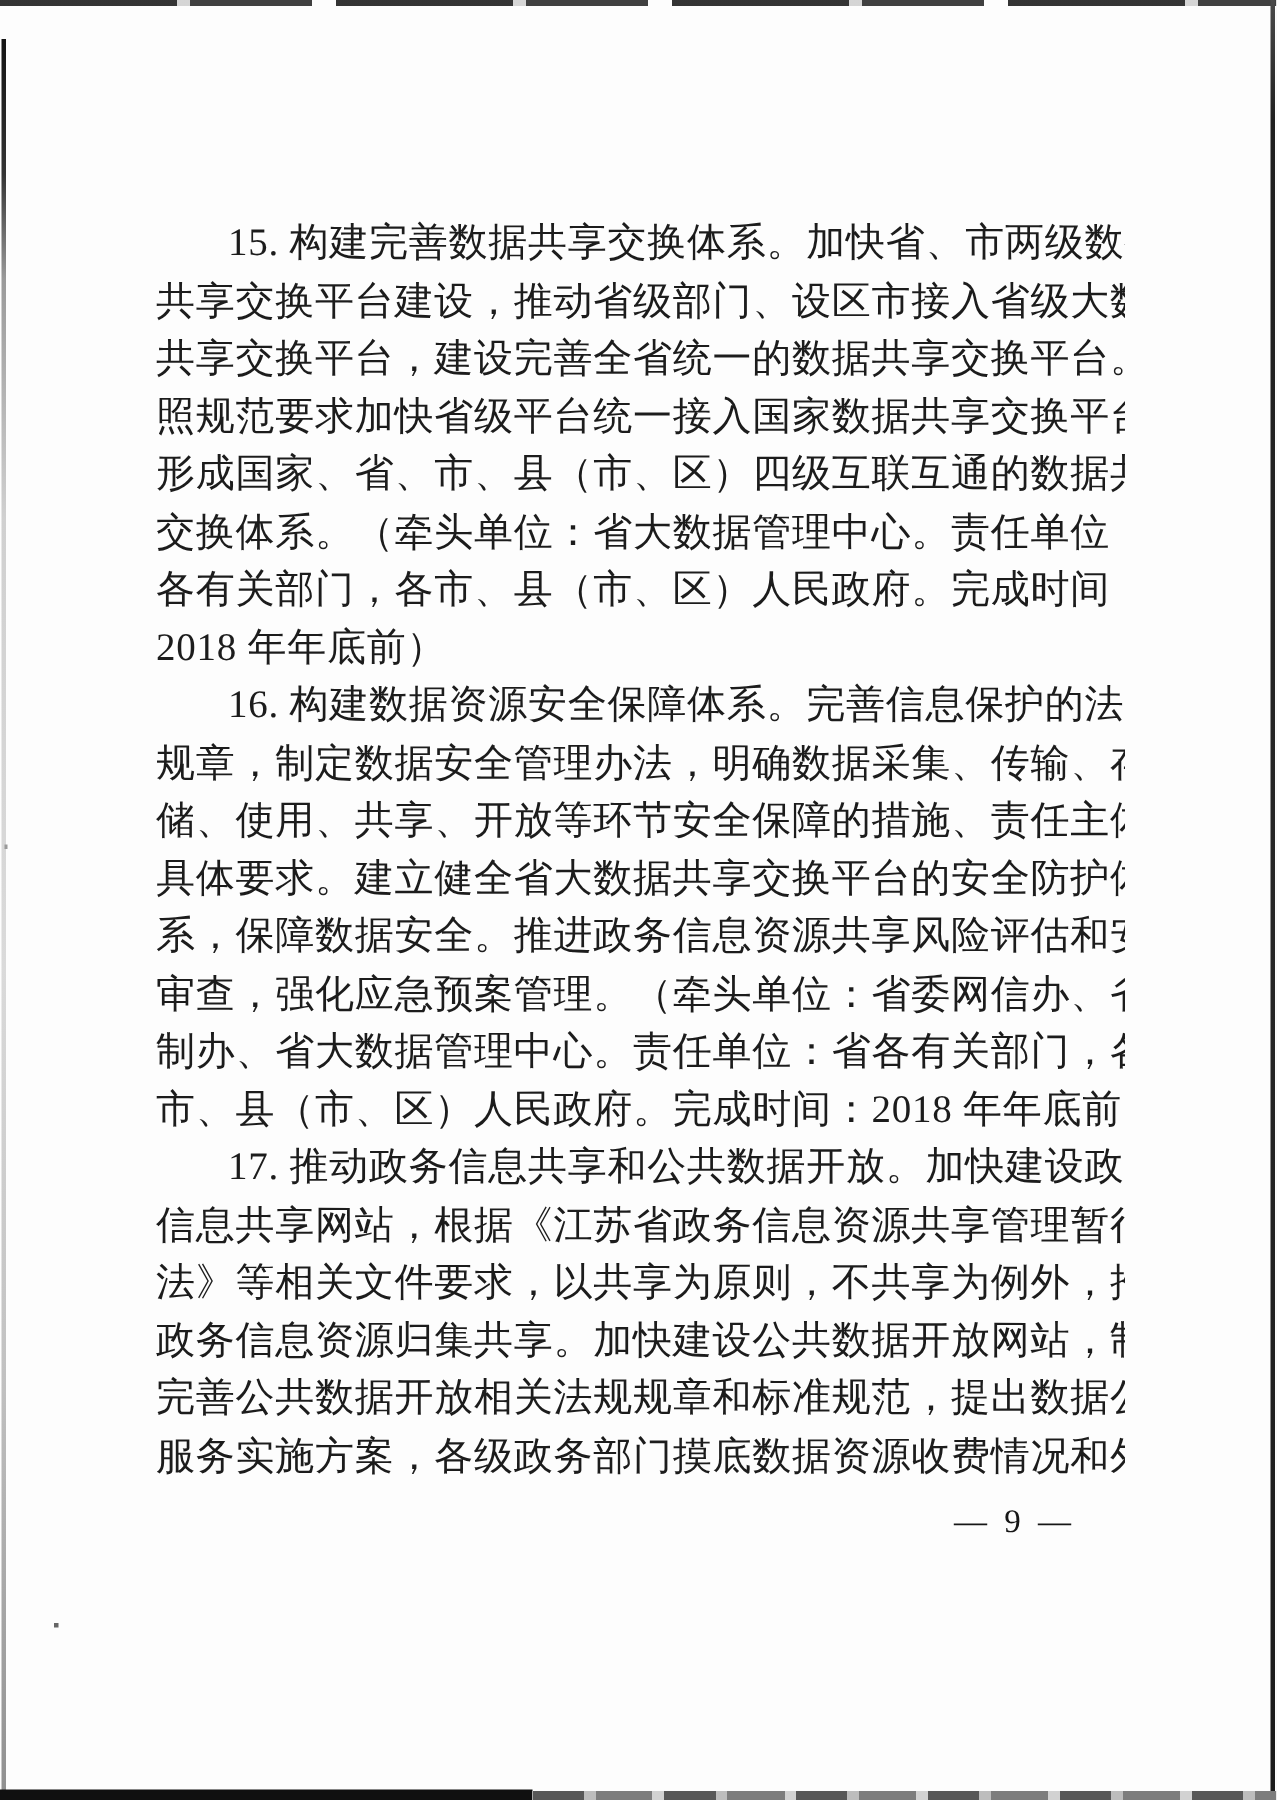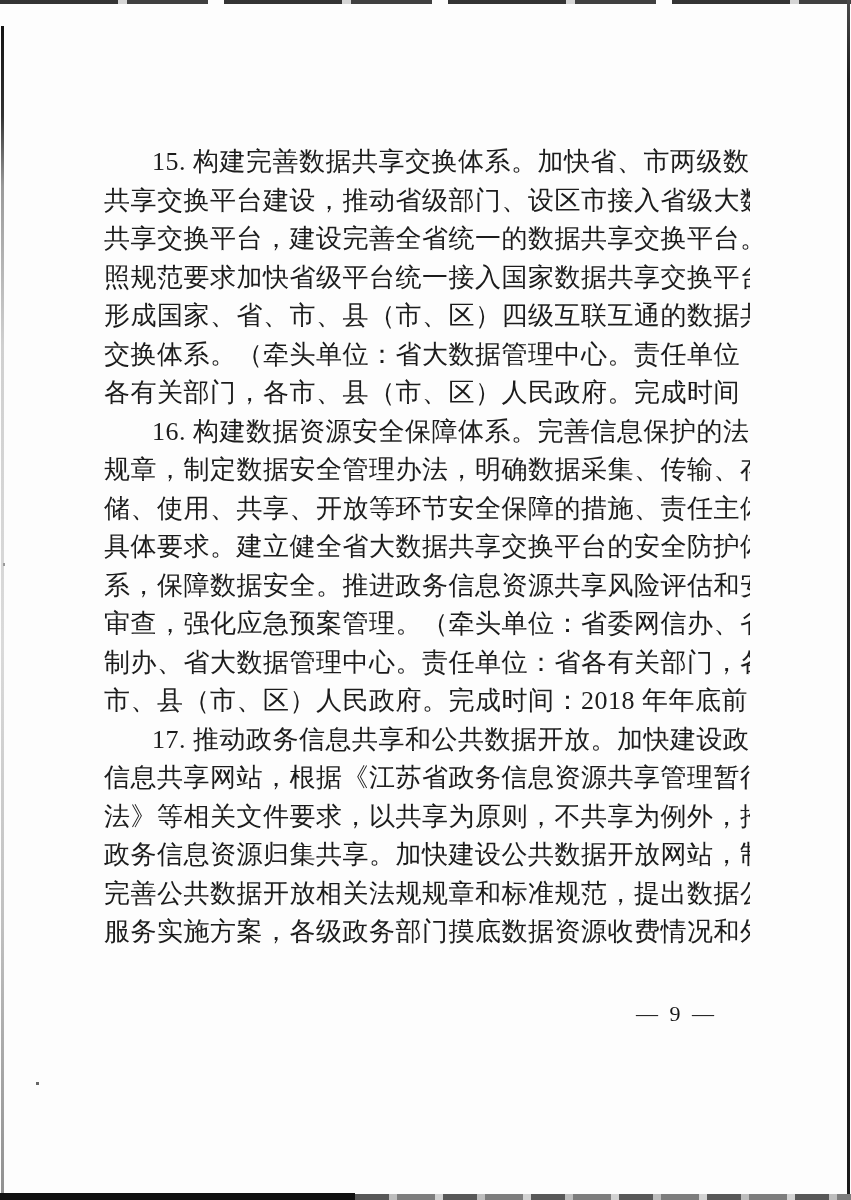--- a/index.html
+++ b/index.html
@@ -119,20 +119,21 @@
   <div class="speck speck-b"></div>
 
   <div class="body-text">
     <div class="line indent">15. 构建完善数据共享交换体系。加快省、市两级数据</div>
     <div class="line">共享交换平台建设，推动省级部门、设区市接入省级大数据</div>
     <div class="line">共享交换平台，建设完善全省统一的数据共享交换平台。按</div>
     <div class="line">照规范要求加快省级平台统一接入国家数据共享交换平台，</div>
     <div class="line">形成国家、省、市、县（市、区）四级互联互通的数据共享</div>
     <div class="line">交换体系。（牵头单位：省大数据管理中心。责任单位：省</div>
     <div class="line">各有关部门，各市、县（市、区）人民政府。完成时间：</div>
+    <div class="line plain">2018 年年底前）</div>
     <div class="line indent">16. 构建数据资源安全保障体系。完善信息保护的法规</div>
     <div class="line">规章，制定数据安全管理办法，明确数据采集、传输、存</div>
     <div class="line">储、使用、共享、开放等环节安全保障的措施、责任主体和</div>
     <div class="line">具体要求。建立健全省大数据共享交换平台的安全防护体</div>
     <div class="line">系，保障数据安全。推进政务信息资源共享风险评估和安全</div>
     <div class="line">审查，强化应急预案管理。（牵头单位：省委网信办、省法</div>
     <div class="line">制办、省大数据管理中心。责任单位：省各有关部门，各</div>
     <div class="line plain">市、县（市、区）人民政府。完成时间：2018 年年底前）</div>
     <div class="line indent">17. 推动政务信息共享和公共数据开放。加快建设政务</div>
     <div class="line">信息共享网站，根据《江苏省政务信息资源共享管理暂行办</div>

